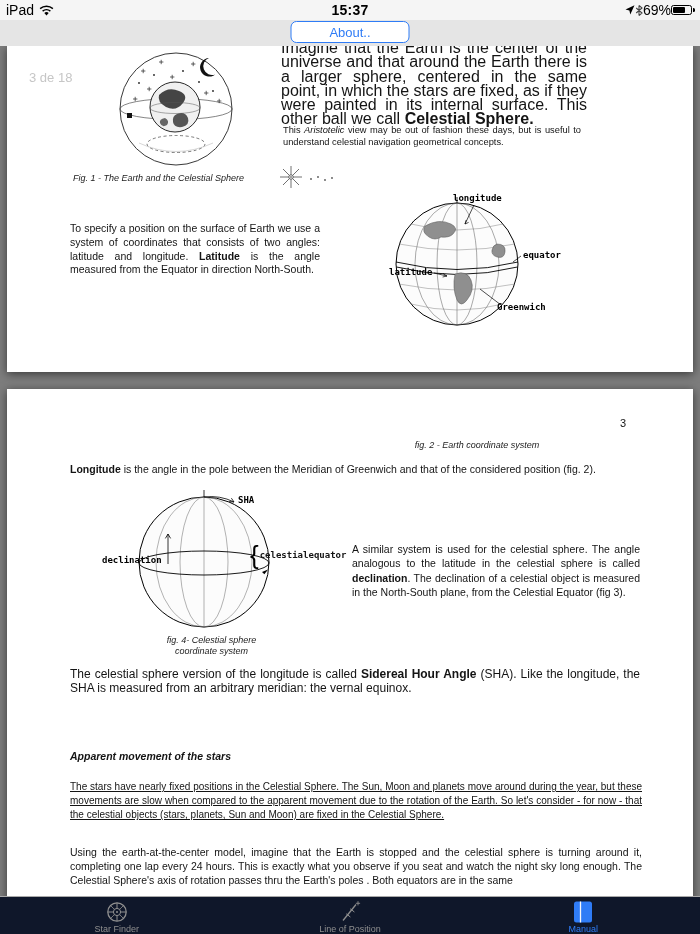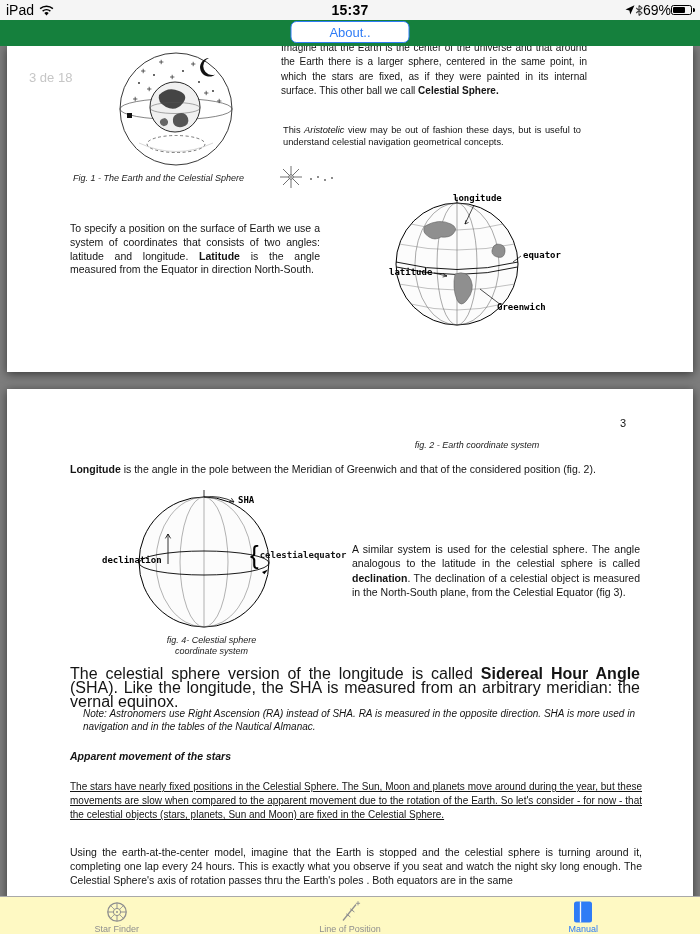--- a/index.html
+++ b/index.html
@@ -13,69 +13,69 @@
   .sb-left { position:absolute; left:6px; top:0; height:20px; display:flex; align-items:center; gap:4px; }
   .sb-time { position:absolute; left:0; right:0; top:0; height:20px; display:flex; align-items:center;
              justify-content:center; font-weight:bold; letter-spacing:.2px; }
   .sb-right { position:absolute; right:5px; top:0; height:20px; display:flex; align-items:center; }
   .batt { width:21px; height:10px; border:1px solid #000; border-radius:2.5px; position:relative; }
   .batt::after { content:''; position:absolute; left:1px; top:1px; bottom:1px; width:12px;
                  background:#000; border-radius:1px; }
   .batt-nub { width:2px; height:4px; background:#000; border-radius:0 1.5px 1.5px 0; margin-left:1px; }
 
   
-  .about-bar { position:absolute; top:20px; left:0; right:0; height:26px; background:#15803d; z-index:25; }
+  .about-bar { position:absolute; top:20px; left:0; right:0; height:26px; background:#e5e5e5; z-index:25; }
   .about-button { position:absolute; left:50%; transform:translateX(-50%); top:1px; width:119px; height:22px;
                   border:1px solid #2f7cf6; border-radius:6px; background:#fff; color:#2f7cf6;
                   font-size:13px; display:flex; align-items:center; justify-content:center; cursor:pointer; }
 
   
   .doc-area { position:absolute; top:46px; left:0; width:700px; height:850px; background:#7d7d7d; overflow:hidden; }
   .page { position:absolute; left:7px; width:686px; background:#fff; overflow:hidden;
           box-shadow:0 2px 9px rgba(0,0,0,.55); color:#141414; }
   .page1 { top:0; height:326px; }
   .page2 { top:343px; height:512px; }
 
   .abs { position:absolute; }
   .just { text-align:justify; }
   .b { font-weight:bold; }
   .i { font-style:italic; }
   .cap { font-size:9px; font-style:italic; color:#222; }
   .figlabel { position:absolute; font-family:"DejaVu Sans Mono", monospace; font-weight:bold;
               font-size:9px; color:#000; white-space:nowrap; }
 
   .p1-indicator { left:22px; top:24px; font-size:13px; color:#c6c6c6; }
-  .p1-imagine { left:274px; top:-5px; width:306px; font-size:10px; line-height:14.3px; }
+  .p1-imagine { left:274px; top:-5px; width:306px; font-size:16px; line-height:14.3px; }
   .p1-aristotelic { left:276px; top:79px; width:298px; font-size:9.3px; line-height:11.5px; }
   .p1-latitude { left:63px; top:176px; width:250px; font-size:10.5px; line-height:13.8px; }
   .fig1-box { left:102px; top:5px; width:145px; height:122px; }
   .fig1-cap { left:66px; top:127px; }
   .deco-box { left:272px; top:118px; width:62px; height:26px; }
   .fig2-box { left:370px; top:146px; width:210px; height:182px; }
 
   .p2-pagenum { left:613px; top:28px; font-size:11px; }
   .p2-fig2cap { left:345px; top:51px; width:250px; text-align:center; }
   .p2-longitude { left:63px; top:73px; width:570px; font-size:10.5px; line-height:14px; }
   .fig3-box { left:95px; top:93px; width:230px; height:160px; }
   .fig3-cap { left:112px; top:246px; width:185px; text-align:center; line-height:11px; }
   .p2-declination { left:345px; top:153px; width:288px; font-size:10.5px; line-height:14.4px; }
-  .p2-sha { left:63px; top:278px; width:570px; font-size:16px; line-height:14px; }
+  .p2-sha { left:63px; top:278px; width:570px; font-size:12px; line-height:14px; }
   .p2-note { left:76px; top:318px; width:552px; font-size:10px; line-height:13px; font-style:italic; }
   .p2-heading { left:63px; top:361px; font-size:10.5px; font-weight:bold; font-style:italic; }
   .p2-stars { left:63px; top:391px; width:572px; font-size:10px; line-height:14px;text-decoration:underline; }
   .p2-using { left:63px; top:456px; width:572px; font-size:10.5px; line-height:14px; }
 
   .fig3-ceq { left:148px; top:60px; display:flex; align-items:center; }
   .fig3-ceq .brace { font-size:26px; font-weight:300; line-height:26px; color:#000;
                      font-family:"Liberation Sans", sans-serif; margin-right:1px; }
   .fig3-ceq .words { display:flex; flex-direction:row; line-height:10px; }
   .fig3-ceq .words span { font-family:"DejaVu Sans Mono", monospace; font-weight:bold; font-size:9px; }
 
   
-  .tab-bar { position:absolute; left:0; right:0; top:896px; height:38px; background:#fef9c3;
+  .tab-bar { position:absolute; left:0; right:0; top:896px; height:38px; background:#0f172a;
              border-top:1px solid #a9a9a9; display:flex; z-index:30; }
   .tab { flex:1; display:flex; flex-direction:column; align-items:center; justify-content:flex-start;
          padding-top:3px; cursor:pointer; }
   .tab-label { font-size:9px; color:#8f8f8f; margin-top:0px; }
   .tab.active .tab-label { color:#2f7cf6; }
 </style>
 </head>
 <body>
 
 <div id="app">
@@ -246,21 +246,20 @@
 
       <div class="abs cap fig3-cap">
         <div>fig. 4- Celestial sphere</div>
         <div>coordinate system</div>
       </div>
 
       <p class="abs just p2-declination"><span>A similar system is used for the celestial sphere. The angle analogous to the latitude in the celestial sphere is called </span><span class="b">declination</span><span>. The declination of a celestial object is measured in the North-South plane, from the Celestial Equator (fig 3).</span></p>
 
       <p class="abs just p2-sha"><span>The celestial sphere version of the longitude is called </span><span class="b">Sidereal Hour Angle</span><span> (SHA). Like the longitude, the SHA is measured from an arbitrary meridian: the vernal equinox.</span></p>
 
-      <p class="abs just p2-note">Note: Astronomers use Right Ascension (RA) instead of SHA. RA is measured in the opposite direction. SHA is more used in navigation and in the tables of the Nautical Almanac.</p>
 
       <div class="abs p2-heading">Apparent movement of the stars</div>
 
       <p class="abs just p2-stars">The stars have nearly fixed positions in the Celestial Sphere. The Sun, Moon and planets move around during the year, but these movements are slow when compared to the apparent movement due to the rotation of the Earth. So let's consider - for now - that the celestial objects (stars, planets, Sun and Moon) are fixed in the Celestial Sphere.</p>
 
       <p class="abs just p2-using">Using the earth-at-the-center model, imagine that the Earth is stopped and the celestial sphere is turning around it, completing one lap every 24 hours. This is exactly what you observe if you seat and watch the night sky long enough. The Celestial Sphere's axis of rotation passes thru the Earth's poles . Both equators are in the same</p>
     </div>
   </div>
 
   <div class="tab-bar">

